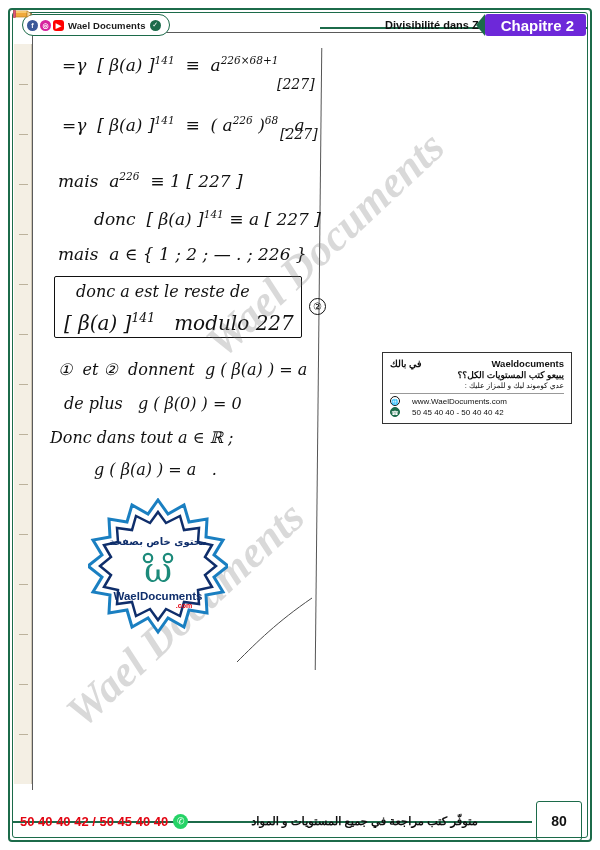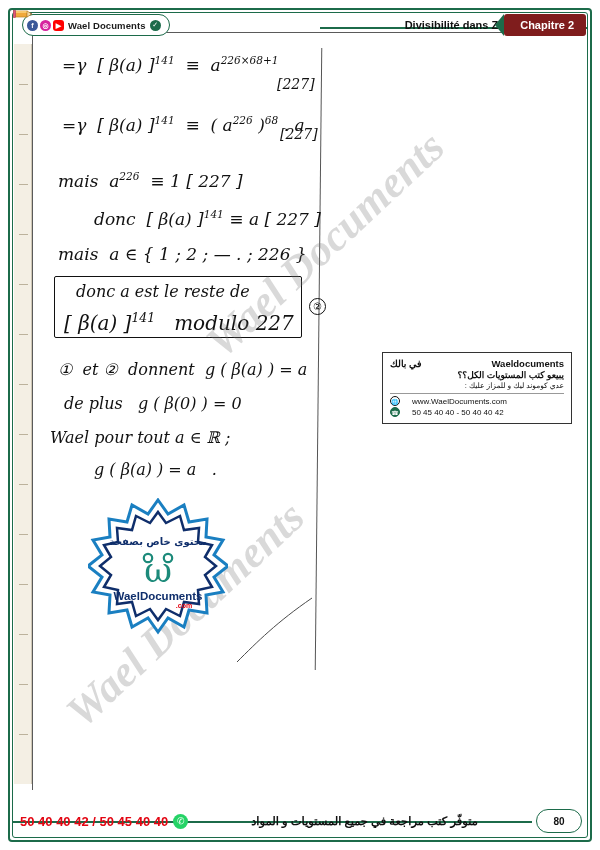--- a/index.html
+++ b/index.html
@@ -76,23 +76,23 @@
     gap:0;
     position:relative;
   }
   .chapter-title {
     font-size:11px; font-weight:bold; color:#111;
     margin-right:6px;
     white-space:nowrap;
   }
   .chapter-tag {
     position:relative;
-    background:#7f1d1d;
+    background:#6d28d9;
     color:#fff;
-    font-size:11px; font-weight:bold;
+    font-size:15px; font-weight:bold;
     height:22px;
     display:flex; align-items:center;
     padding:0 12px 0 16px;
     border-radius:3px;
     margin-right:2px;
   }
   .chapter-tag:before {
     content:"";
     position:absolute;
     left:-9px; top:0;
@@ -250,24 +250,24 @@
     margin:0 5px;
   }
   .footer-ar {
     flex:1;
     text-align:center;
     font-size:11.5px; font-weight:bold; color:#111;
     direction:rtl;
   }
   .pagebox {
     border:1.5px solid #1c6b4a;
-    border-radius:12px;
-    width:46px; height:24px;
+    border-radius:3px;
+    width:46px; height:40px;
     display:flex; align-items:center; justify-content:center;
-    font-size:10px; font-weight:bold; color:#111;
+    font-size:14px; font-weight:bold; color:#111;
     margin-right:6px;
   }
   .footer-rule {
     position:absolute;
     left:0; right:56px; top:15px;
     height:1.5px; background:#1c6b4a;
     z-index:-1;
   }
 </style>
 </head>
@@ -359,21 +359,21 @@
     </div>
     <div class="circnum" style="left:277px; top:266px;">②</div>
 
     <div class="hw" style="left:26px; top:328px; font-size:16px;">
       ①&nbsp; et ②&nbsp; donnent&nbsp; g ( β(a) ) = a
     </div>
     <div class="hw" style="left:32px; top:362px; font-size:16px;">
       de plus&nbsp;&nbsp; g ( β(0) ) = 0
     </div>
     <div class="hw" style="left:18px; top:396px; font-size:16px;">
-      Wael pour tout a ∈ ℝ ;
+      Donc dans tout a ∈ ℝ ;
     </div>
     <div class="hw" style="left:62px; top:428px; font-size:16px;">
       g ( β(a) ) = a&nbsp;&nbsp; .
     </div>
 
     <svg style="position:absolute; left:200px; top:560px; width:90px; height:80px;">
       <path d="M5 70 C 25 50, 45 30, 80 6" stroke="#4a4a4a" stroke-width="1" fill="none"></path>
     </svg>
   </div>
 

